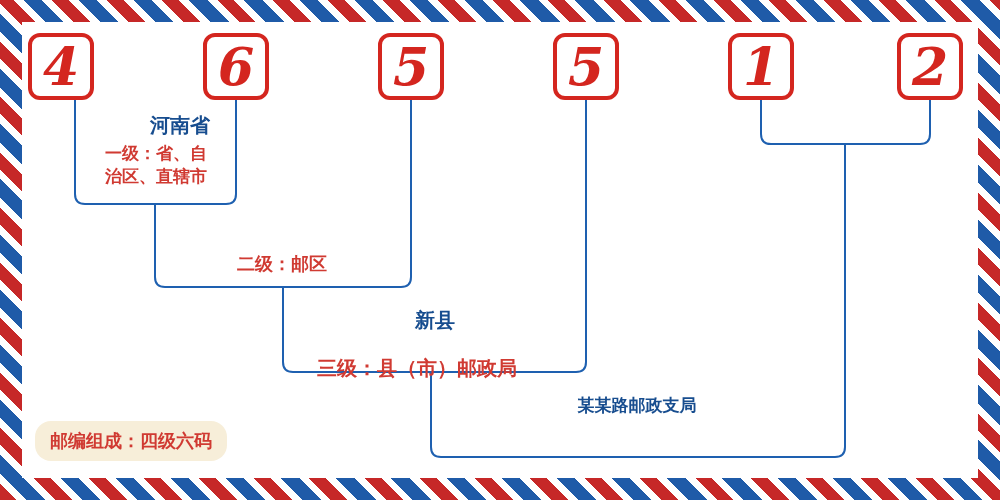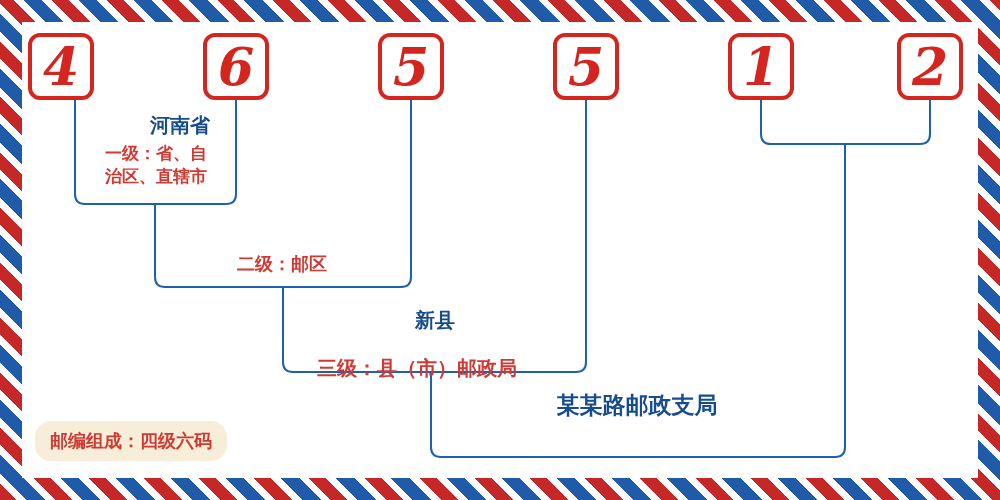--- a/index.html
+++ b/index.html
@@ -36,21 +36,21 @@
   .red  { color:#d03a32; font-weight:700; }
   .nowrap { white-space:nowrap; }
   .prewrap { white-space:pre-line; }
 
   .lbl-province { left:75px; top:114px; width:138px; font-size:20px;margin-left:36px; }
   .lbl-level1   { left:60px; top:142px; width:192px; font-size:17px; }
   .lbl-level2   { left:182px; top:253px; width:200px; font-size:18px; }
   .lbl-county   { left:285px; top:309px; width:300px; font-size:20px; }
   .lbl-level3   { left:285px; top:339px; width:264px; font-size:20px;margin-top:18px; }
   .lbl-delivery { left:761px; top:108px; width:169px; font-size:19px; }
-  .lbl-branch   { left:487px; top:394px; width:300px; font-size:23px; }
+  .lbl-branch   { left:487px; top:394px; width:300px; font-size:17px; }
   .lbl-level4   { left:487px; top:427px; width:300px; font-size:18px; }
 
   .badge {
     position:absolute; left:35px; top:421px;
     background:#f7eed9; border-radius:16px;
     padding:8px 15px; font-size:18px; font-weight:700; color:#d03a32;
     white-space:nowrap;
   }
 </style>
 </head>

